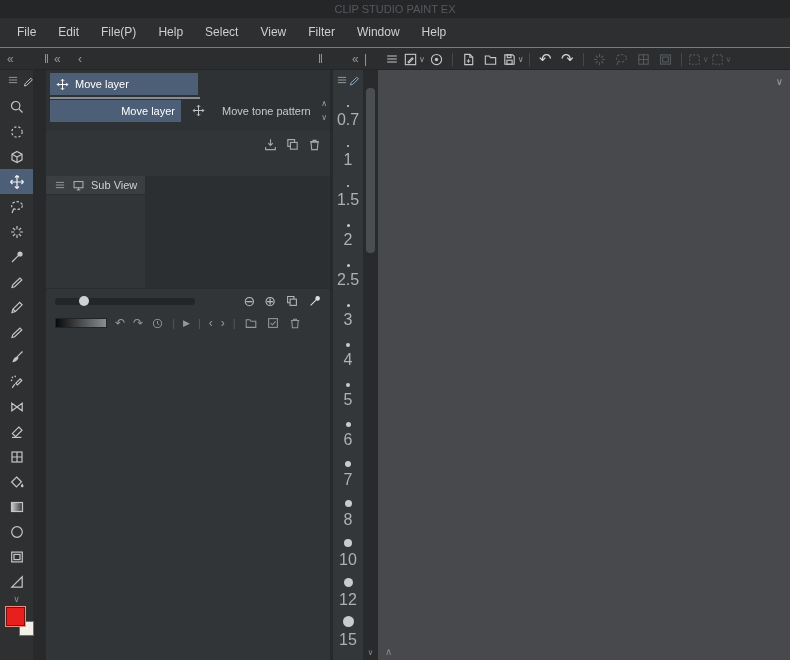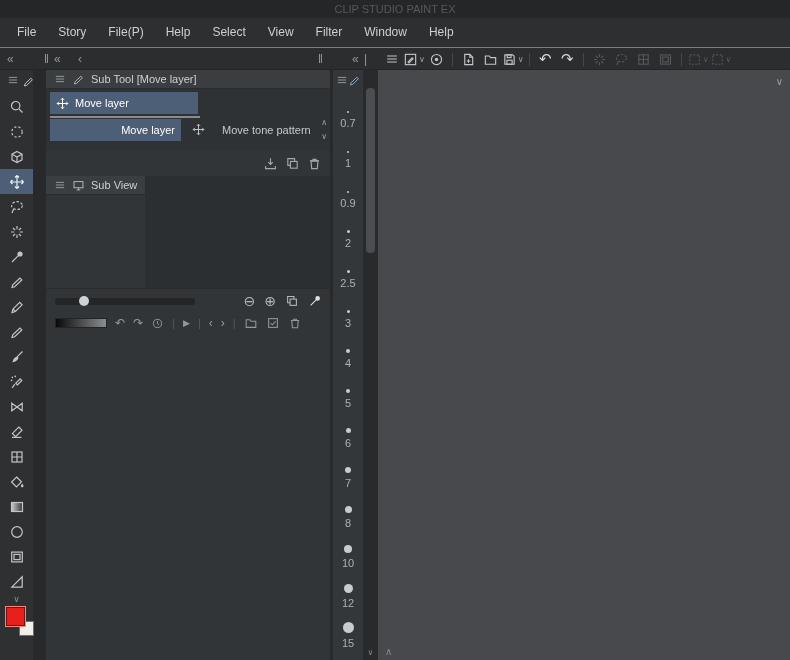--- a/index.html
+++ b/index.html
@@ -85,21 +85,21 @@
                background:linear-gradient(to right,#0a0a0a,#8a8d90); }
   .vdiv { color:#56595c; font-size:11px; }
   .small-gly { font-size:12px; line-height:14px; }
 
   
   .brushstrip { position:absolute; left:333px; top:70px; width:30px; bottom:0; background:#34373a; }
   .bs-menu { position:absolute; left:3px; top:4px; color:#9da1a4; }
   .bs-pen  { position:absolute; right:2px; top:4px; color:#85a8cc; }
   .bcells { position:absolute; left:0; top:22px; width:30px; }
   .bcell { height:40px; display:flex; flex-direction:column; align-items:center; justify-content:flex-end;
-           padding-bottom:3px; color:#aeb1b4; font-size:11px; }
+           padding-bottom:3px; color:#aeb1b4; font-size:16px; }
   .bdot { border-radius:50%; background:#c9cccf; margin-bottom:4px; }
   .bcell:nth-child(1) .bdot { width:2px; height:2px; }
   .bcell:nth-child(2) .bdot { width:2px; height:2px; }
   .bcell:nth-child(3) .bdot { width:2px; height:2px; }
   .bcell:nth-child(4) .bdot { width:3px; height:3px; }
   .bcell:nth-child(5) .bdot { width:3px; height:3px; }
   .bcell:nth-child(6) .bdot { width:3px; height:3px; }
   .bcell:nth-child(7) .bdot { width:4px; height:4px; }
   .bcell:nth-child(8) .bdot { width:4px; height:4px; }
   .bcell:nth-child(9) .bdot { width:5px; height:5px; }
@@ -253,21 +253,21 @@
       </symbol>
   </defs>
 </svg>
 
 <div class="titlebar">
   <span>CLIP STUDIO PAINT EX</span>
 </div>
 
 <div class="menubar">
   <span class="menu-item">File</span>
-  <span class="menu-item">Story</span>
+  <span class="menu-item">Edit</span>
   <span class="menu-item">File(P)</span>
   <span class="menu-item">Help</span>
   <span class="menu-item">Select</span>
   <span class="menu-item">View</span>
   <span class="menu-item">Filter</span>
   <span class="menu-item">Window</span>
   <span class="menu-item">Help</span>
 </div>
 
 <div class="cmdbar">
@@ -473,33 +473,20 @@
   </div>
 
   <div class="ts-chevron">∨</div>
   <div class="bg-swatch"></div>
   <div class="fg-swatch"></div>
 </div>
 
 <div class="panelcol">
 
   <section class="subtool">
-    <div class="panel-header">
-      <span class="hbtn">
-          <svg class="ic ic12">
-            <use href="#i-menu"></use>
-          </svg>
-        </span>
-      <span class="picon">
-          <svg class="ic ic13">
-            <use href="#i-pen"></use>
-          </svg>
-        </span>
-      <span>Sub Tool [Move layer]</span>
-    </div>
     <div class="subtool-list">
       <div class="strow">
         <svg class="ic ic13">
             <use href="#i-move"></use>
           </svg>
         <span>Move layer</span>
       </div>
       <div class="drop-indicator"></div>
       <div class="ghost">
         <span>Move layer</span>
@@ -619,21 +606,21 @@
     <div class="bcell">
         <span class="bdot"></span>
         <span>0.7</span>
       </div>
     <div class="bcell">
         <span class="bdot"></span>
         <span>1</span>
       </div>
     <div class="bcell">
         <span class="bdot"></span>
-        <span>0.9</span>
+        <span>1.5</span>
       </div>
     <div class="bcell">
         <span class="bdot"></span>
         <span>2</span>
       </div>
     <div class="bcell">
         <span class="bdot"></span>
         <span>2.5</span>
       </div>
     <div class="bcell">

